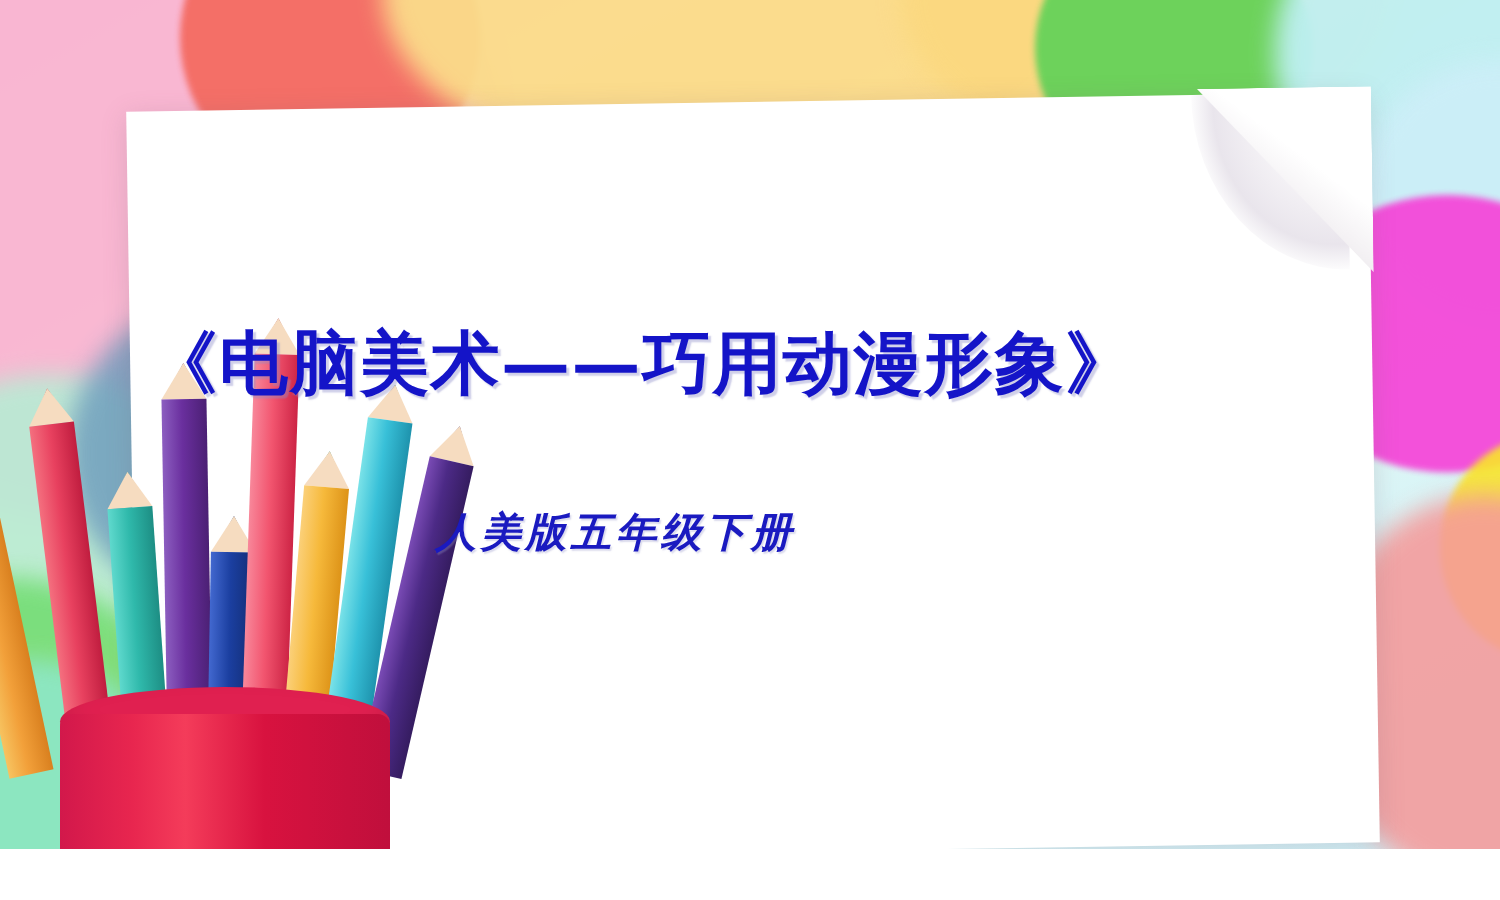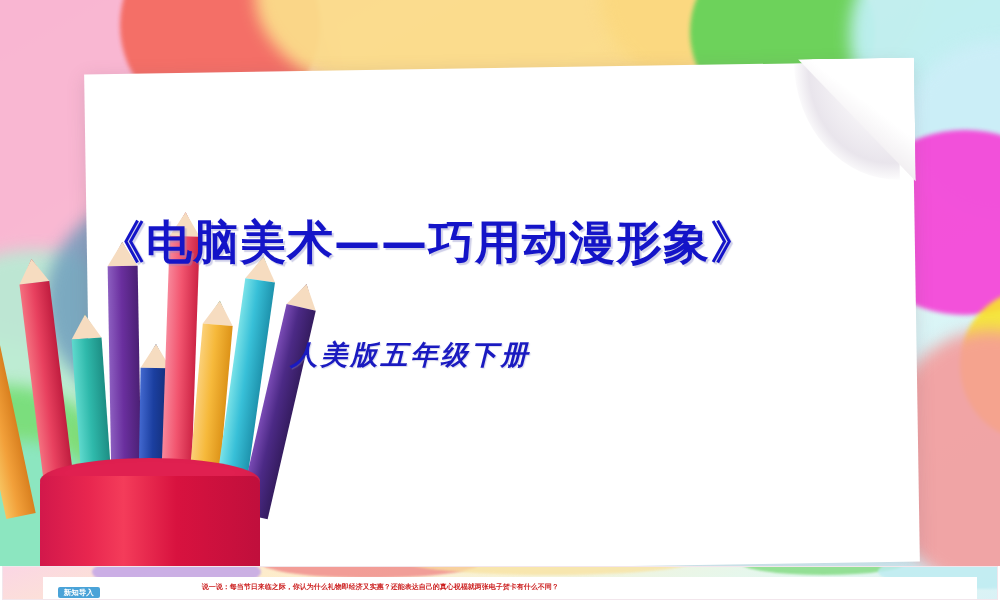--- a/index.html
+++ b/index.html
@@ -296,26 +296,16 @@
       <div id="cup"></div>
     </div>
 
     <div id="title-main">《电脑美术——巧用动漫形象》</div>
     <div id="title-sub">人美版五年级下册</div>
   </div>
 
   <div id="thumb-strip">
 
 
-    <div class="thumb">
-      <div class="thumb-blob tb-purple"></div>
-      <div class="thumb-blob tb-red"></div>
-      <div class="thumb-blob tb-yellow"></div>
-      <div class="thumb-blob tb-green"></div>
-      <div class="thumb-blob tb-cyan"></div>
-      <div class="tb-paper"></div>
-      <div class="thumb-badge badge-blue-wht">新知导入</div>
-      <div class="thumb-para">说一说：每当节日来临之际，你认为什么礼物即经济又实惠？还能表达自己的真心祝福就两张电子贺卡有什么不同？</div>
-    </div>
 
 
   </div>
 </div>
 
 </body></html>

